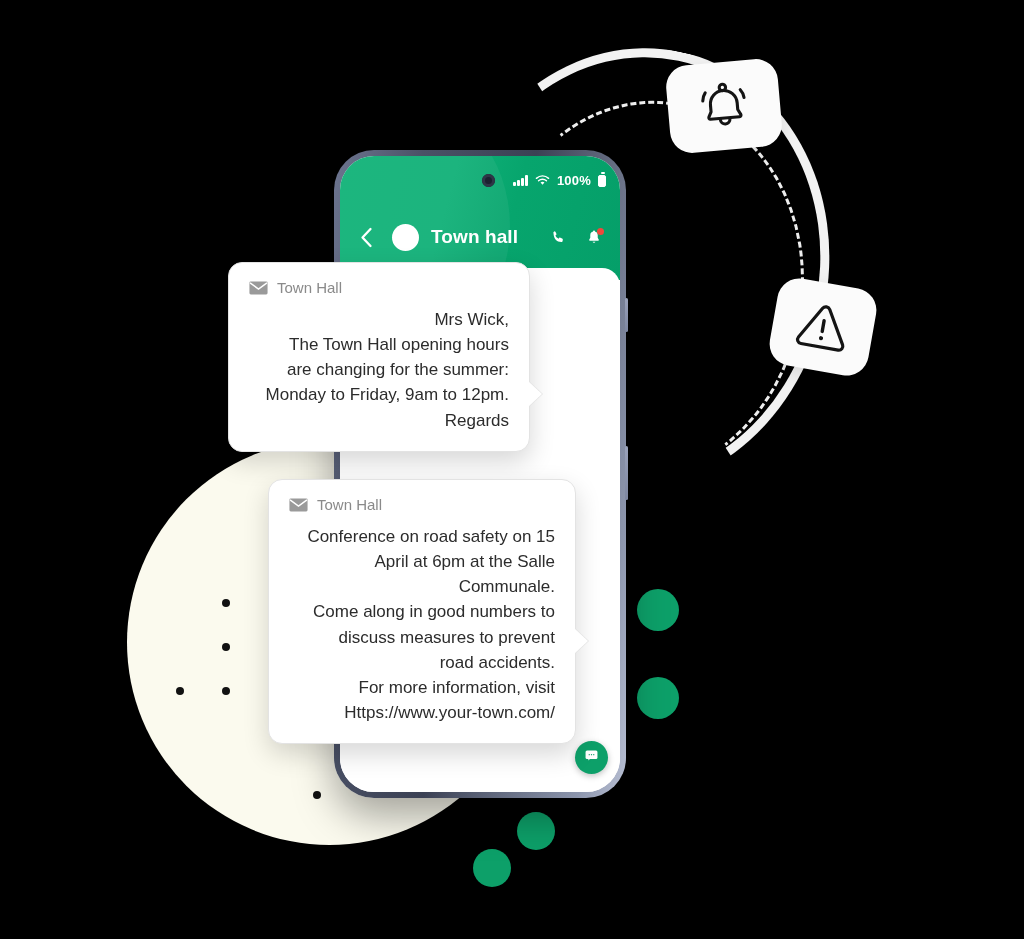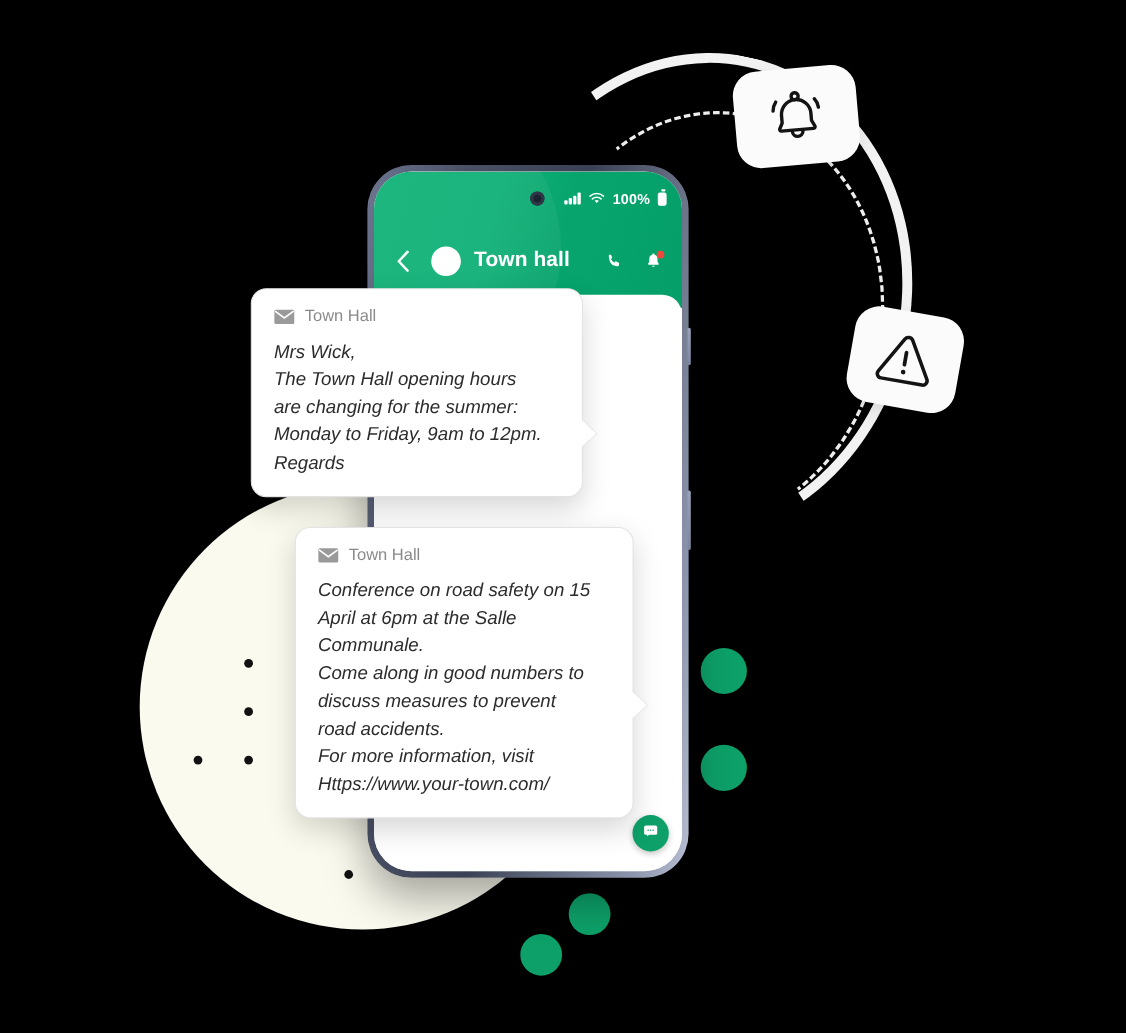--- a/index.html
+++ b/index.html
@@ -6,20 +6,21 @@
   html, body {
     width: 1024px; height: 939px;
     background: #000000;
     font-family: "Liberation Sans", sans-serif;
     overflow: hidden;
   }
   #stage {
     position: relative;
     width: 860px; height: 939px;
     background: #000000;
+    text-align: right;
   }
 
   
   .cream-circle {
     position: absolute;
     left: 127px; top: 440px;
     width: 405px; height: 405px;
     border-radius: 50%;
     background: #fbfaee;
   }
@@ -204,21 +205,20 @@
     display: flex; align-items: center; gap: 9px;
     color: #8a8a8a;
     font-size: 15px;
     margin-bottom: 11px;
   }
   .bubble-text {
     color: #2c2c2c;
     font-size: 17px;
     line-height: 1.48;
     white-space: pre-line;
-    font-style: italic;
   }
   #bubble-1 { left: 228px; top: 262px; width: 302px; }
   #bubble-1 .tail { top: 118px; }
   #bubble-2 { left: 268px; top: 479px; width: 308px; }
   #bubble-2 .tail { top: 148px; }
 </style>
 </head>
 <body>
 
 <div id="stage">

